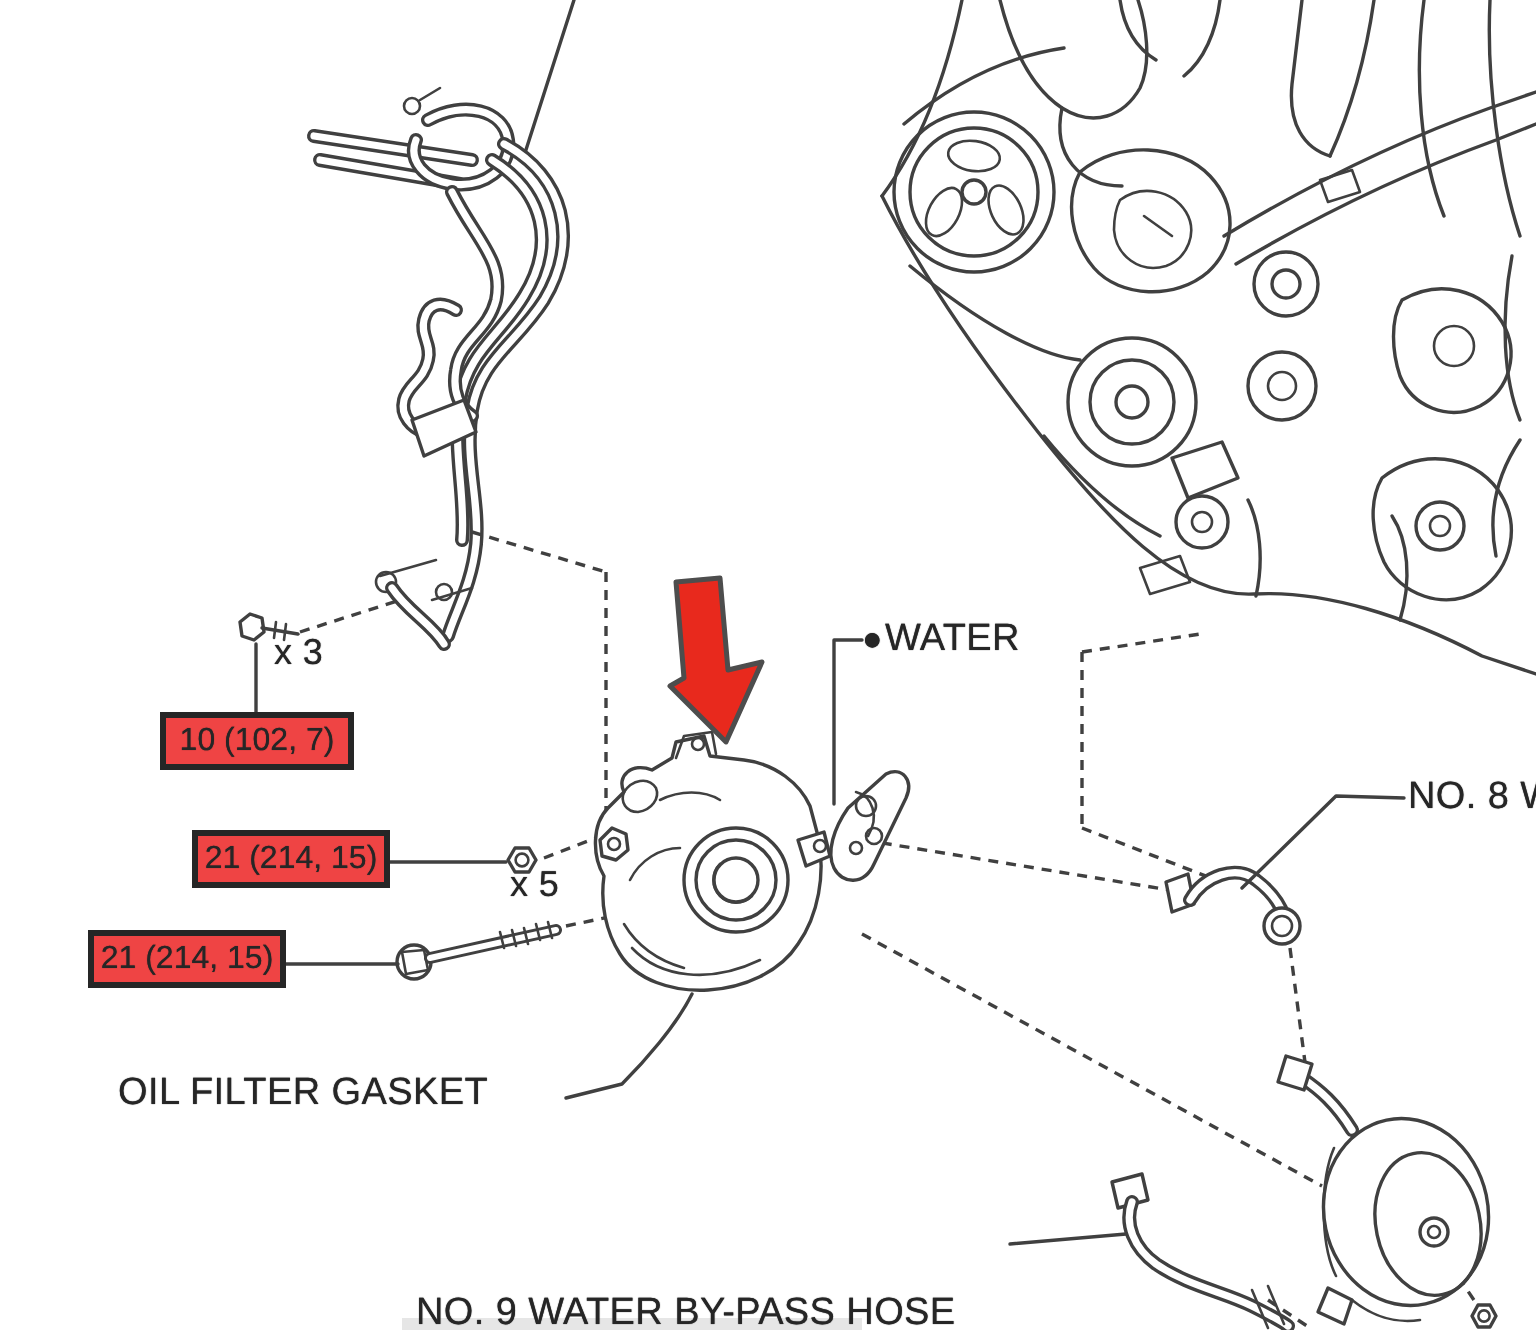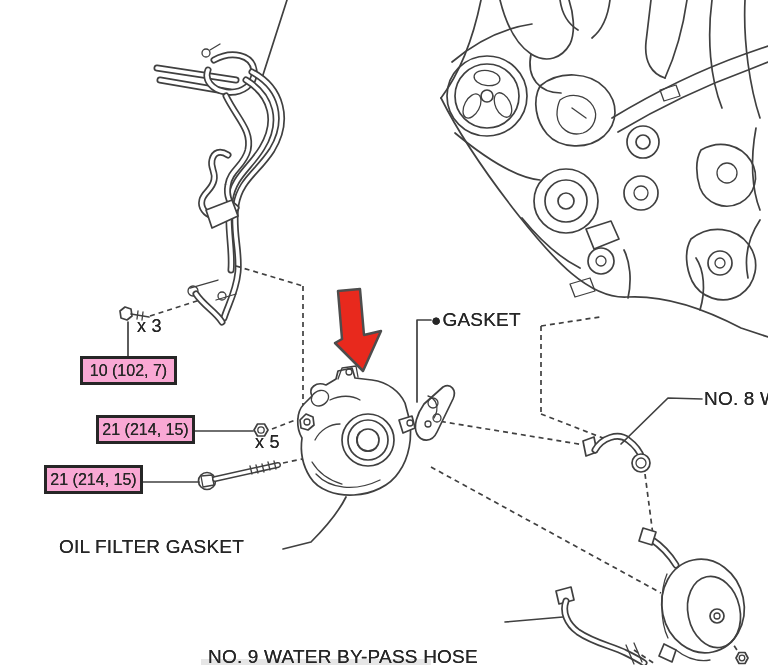--- a/index.html
+++ b/index.html
@@ -12,21 +12,21 @@
   svg{position:absolute;left:0;top:0;}
   .ln{stroke:var(--line);fill:none;stroke-width:1.7;stroke-linecap:round;stroke-linejoin:round;}
   .thin{stroke-width:1.3;}
   .tube-o{stroke:var(--line);stroke-width:7;fill:none;stroke-linecap:round;stroke-linejoin:round;}
   .tube-i{stroke:#ffffff;stroke-width:3.6;fill:none;stroke-linecap:round;stroke-linejoin:round;}
   .dash{stroke:var(--line);stroke-width:1.7;fill:none;stroke-dasharray:5 4;stroke-linecap:butt;}
   .fillpart{fill:#ffffff;stroke:var(--line);stroke-width:1.7;stroke-linejoin:round;}
   .lbl{position:absolute;color:var(--text);font-size:19px;letter-spacing:.2px;white-space:nowrap;
        text-shadow:0 0 .5px var(--text);}
   .qty{font-size:18px;}
-  .spec{position:absolute;height:29px;border:3px solid var(--text);background:#f9a8d4;color:var(--text);
+  .spec{position:absolute;height:29px;border:3px solid var(--text);background:#ef4444;color:var(--text);
         display:flex;align-items:center;justify-content:center;font-size:16px;white-space:nowrap;
         text-shadow:0 0 .4px var(--text);}
   .gasket-bullet{font-size:17px;margin-right:1px;vertical-align:0.5px;}
 </style>
 </head>
 <body>
 
 <div class="canvas">
 
   <svg width="768" height="665" viewBox="0 0 768 665">
@@ -222,21 +222,21 @@
   <div class="lbl qty" style="left:137px;top:316px">x 3</div>
 
   <div class="spec" style="left:80px;top:356px;width:97px">10 (102, 7)</div>
 
   <div class="spec" style="left:96px;top:415px;width:99px">21 (214, 15)</div>
 
   <div class="lbl qty" style="left:255px;top:432px">x 5</div>
 
   <div class="spec" style="left:44px;top:465px;width:99px">21 (214, 15)</div>
 
-  <div class="lbl" style="left:431px;top:309px"><span class="gasket-bullet">●</span><span>GASKET</span></div>
+  <div class="lbl" style="left:431px;top:309px"><span class="gasket-bullet">●</span><span>WATER</span></div>
 
   <div class="lbl" style="left:704px;top:388px">NO. 8 W</div>
 
   <div class="lbl" style="left:59px;top:536px">OIL FILTER GASKET</div>
 
   <div class="lbl" style="left:208px;top:646px">NO. 9 WATER BY-PASS HOSE</div>
 
 </div>
 
 </body></html>

